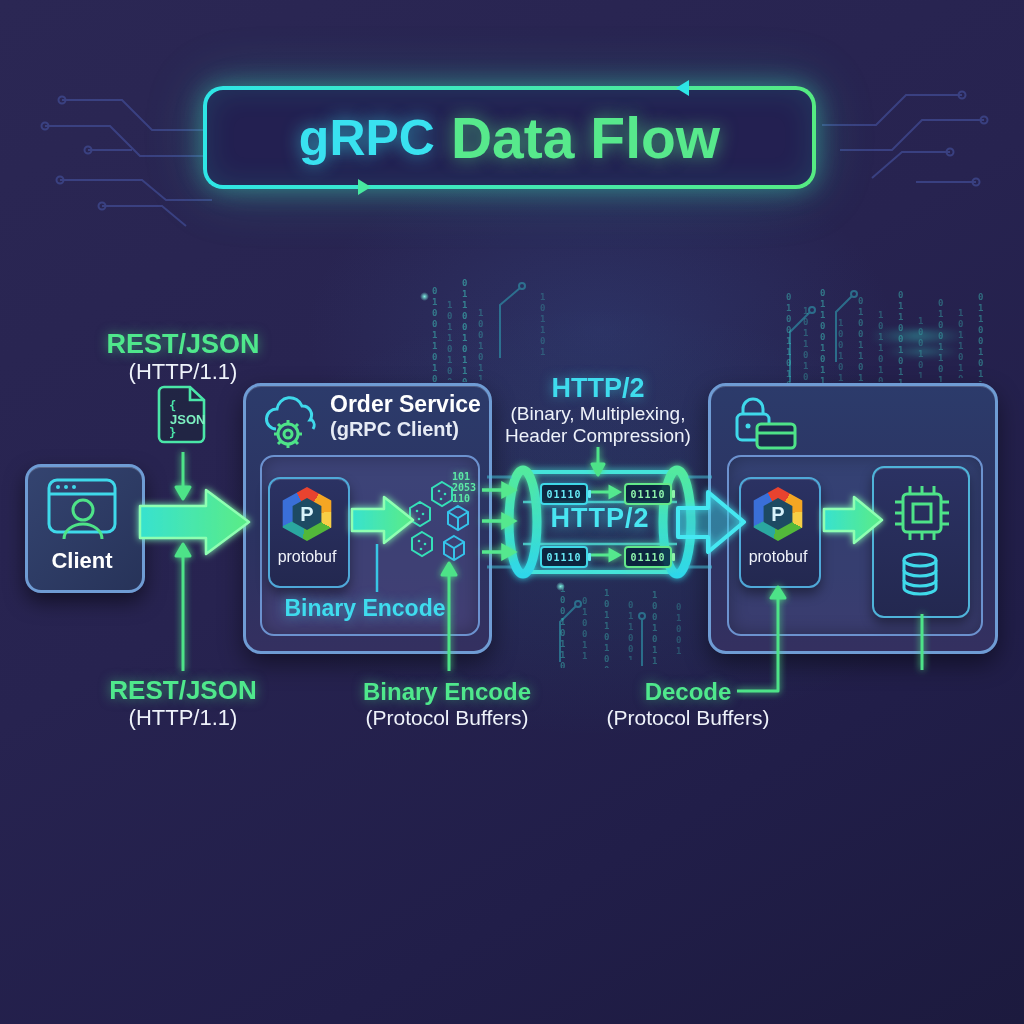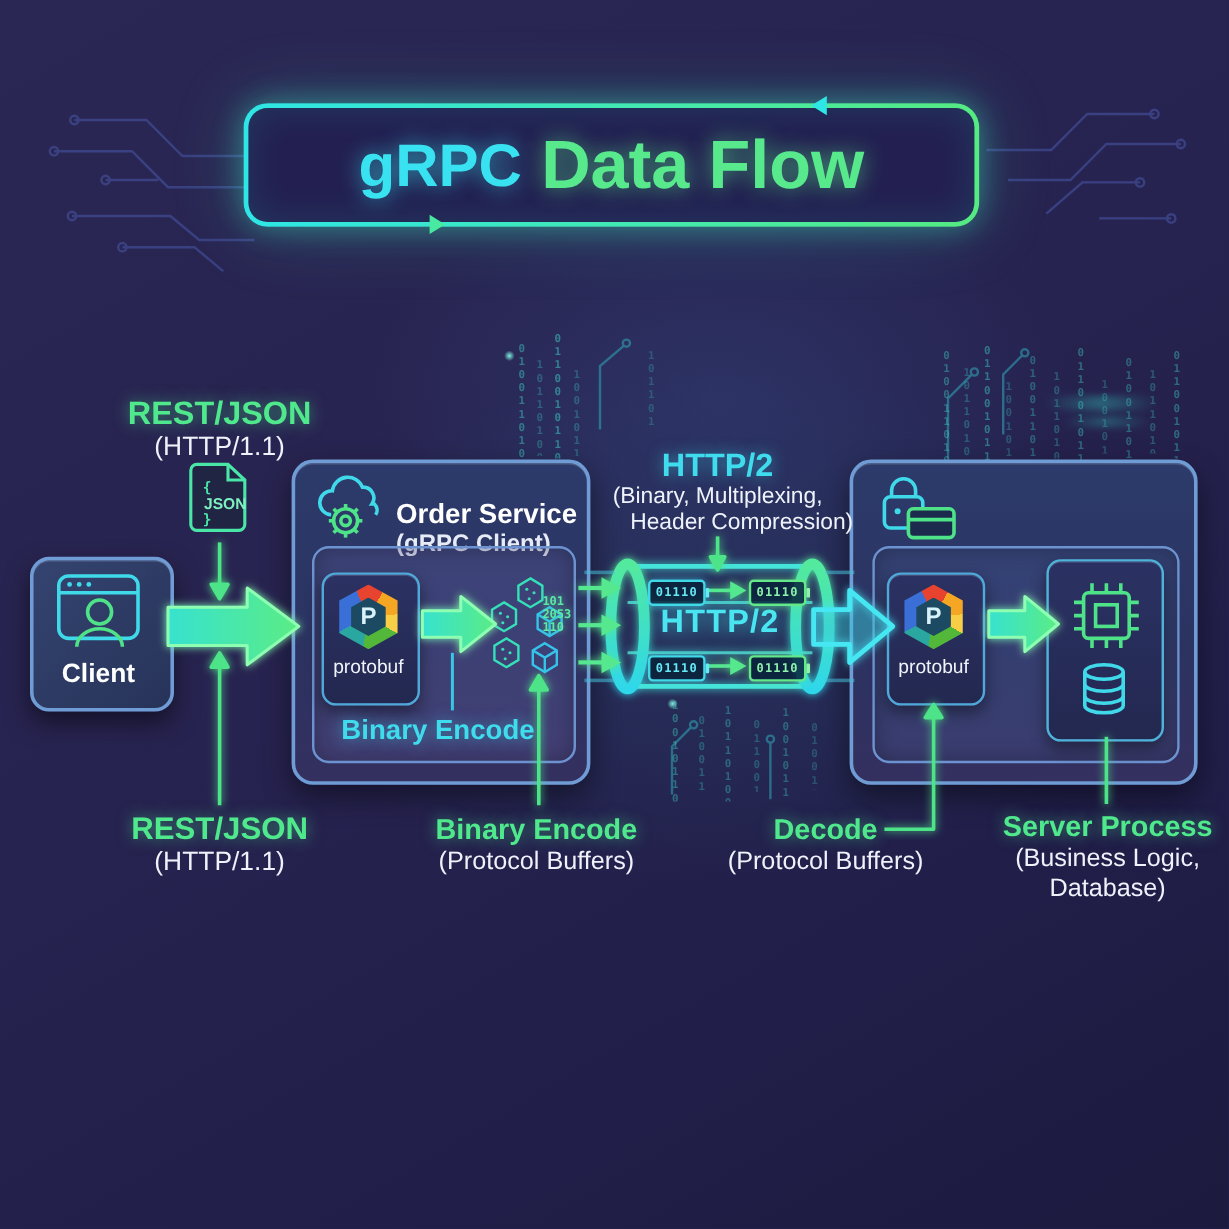--- a/index.html
+++ b/index.html
@@ -226,21 +226,21 @@
             <line x1="26" y1="50" x2="26" y2="54"></line>
           <line x1="12" y1="40" x2="16" y2="40"></line>
             <line x1="36" y1="40" x2="40" y2="40"></line>
           <line x1="16" y1="30" x2="19" y2="33"></line>
             <line x1="33" y1="47" x2="36" y2="50"></line>
           <line x1="16" y1="50" x2="19" y2="47"></line>
             <line x1="33" y1="33" x2="36" y2="30"></line>
         </g>
       </g>
     </svg>
-    <div class="abs" style="left:84px;top:29px;width:155px;">
+    <div class="abs" style="left:84px;top:5px;width:155px;">
       <div class="boxtitle">Order Service</div>
       <div class="boxsub">(gRPC Client)</div>
     </div>
     <div class="innerpanel" style="left:14px;top:69px;width:216px;height:177px;"></div>
   </div>
 
   <div class="abs card" style="left:268px;top:477px;width:78px;height:107px;z-index:4;"></div>
   <div class="plogo" style="left:280px;top:487px;">
     <div class="core">P</div>
   </div>
@@ -264,32 +264,32 @@
         <circle cx="13" cy="69" r="1.3"></circle>
     </g>
     <g stroke="#35c3ea" stroke-width="2" fill="none">
       <polygon points="50,26 60,32 60,44 50,50 40,44 40,32"></polygon>
       <path d="M40,32 l10,6 l10,-6 M50,38 v12"></path>
       <polygon points="46,56 56,62 56,74 46,80 36,74 36,62"></polygon>
       <path d="M36,62 l10,6 l10,-6 M46,68 v12"></path>
     </g>
   </svg>
 
-  <div class="bits" style="left:452px;top:496px;">
+  <div class="bits" style="left:452px;top:471px;">
     <div>101</div>
     <div>2053</div>
     <div>110</div>
   </div>
 
   <div class="abs ctr clabel z6" style="left:265px;top:595px;width:200px;font-size:23px;">Binary Encode</div>
 
   <div class="abs ctr z4" style="left:485px;top:373px;width:226px;">
     <div class="clabel" style="font-size:27px;line-height:30px;">HTTP/2</div>
     <div class="wsub" style="font-size:19px;line-height:22px;">(Binary, Multiplexing,</div>
-    <div class="wsub" style="font-size:19px;line-height:22px;text-align:right;">Header Compression)</div>
+    <div class="wsub" style="font-size:19px;line-height:22px;">Header Compression)</div>
   </div>
 
   <div id="tube-label" class="abs ctr">HTTP/2</div>
   <div class="packet cy" style="left:540px;top:483px;">01110</div>
   <div class="packet gr" style="left:624px;top:483px;">01110</div>
   <div class="packet cy" style="left:540px;top:546px;">01110</div>
   <div class="packet gr" style="left:624px;top:546px;">01110</div>
 
   <div id="payment-box" class="abs bigbox">
     <svg class="abs" style="left:22px;top:8px;" width="66" height="60">
@@ -339,25 +339,20 @@
     <div class="wsub" style="font-size:22px;line-height:26px;">(HTTP/1.1)</div>
   </div>
   <div class="abs ctr z4" style="left:352px;top:678px;width:190px;">
     <div class="glabel" style="font-size:24px;line-height:27px;">Binary Encode</div>
     <div class="wsub" style="font-size:21px;line-height:25px;">(Protocol Buffers)</div>
   </div>
   <div class="abs ctr z4" style="left:598px;top:678px;width:180px;">
     <div class="glabel" style="font-size:24px;line-height:27px;">Decode</div>
     <div class="wsub" style="font-size:21px;line-height:25px;">(Protocol Buffers)</div>
   </div>
-  <div class="abs ctr z4" style="left:828px;top:676px;width:190px;">
-    <div class="glabel" style="font-size:24px;line-height:27px;">Server Process</div>
-    <div class="wsub" style="font-size:21px;line-height:25px;">(Business Logic,</div>
-    <div class="wsub" style="font-size:21px;line-height:25px;">Database)</div>
-  </div>
 
   <svg id="overlay" class="abs" width="1024" height="1024">
     <defs>
       <linearGradient id="gArrow" x1="0" y1="0" x2="1" y2="0">
         <stop offset="0" stop-color="#37e2cf"></stop>
           <stop offset="1" stop-color="#5bec85"></stop>
       </linearGradient>
       <linearGradient id="gRing" x1="0" y1="0" x2="0" y2="1">
         <stop offset="0" stop-color="#53ea9e"></stop>
           <stop offset="1" stop-color="#2fd7ea"></stop>

